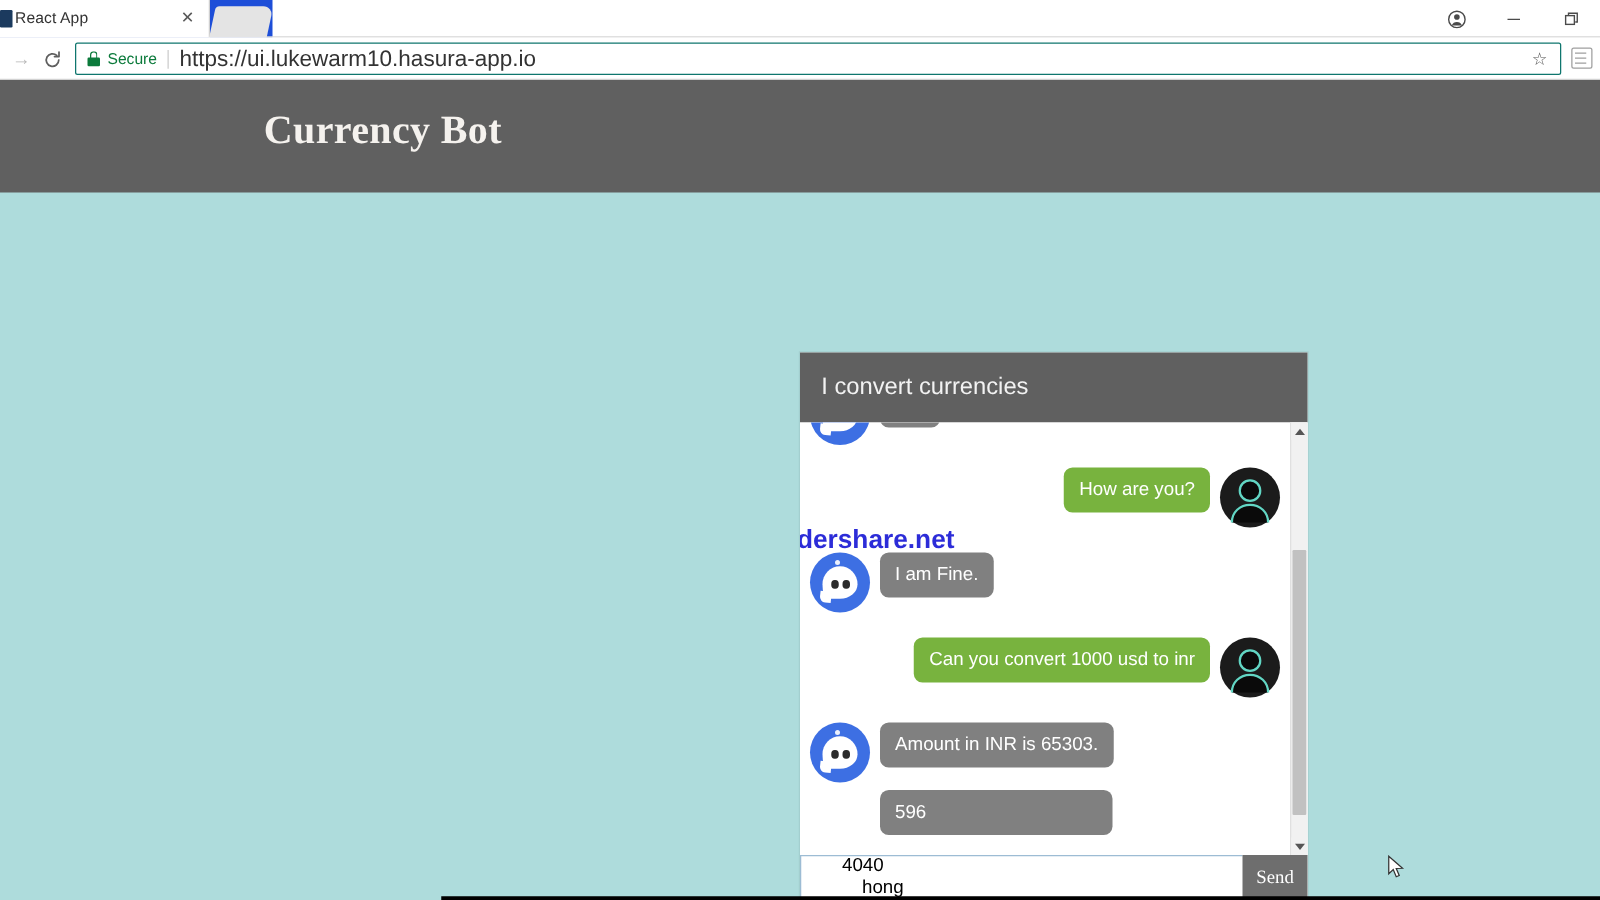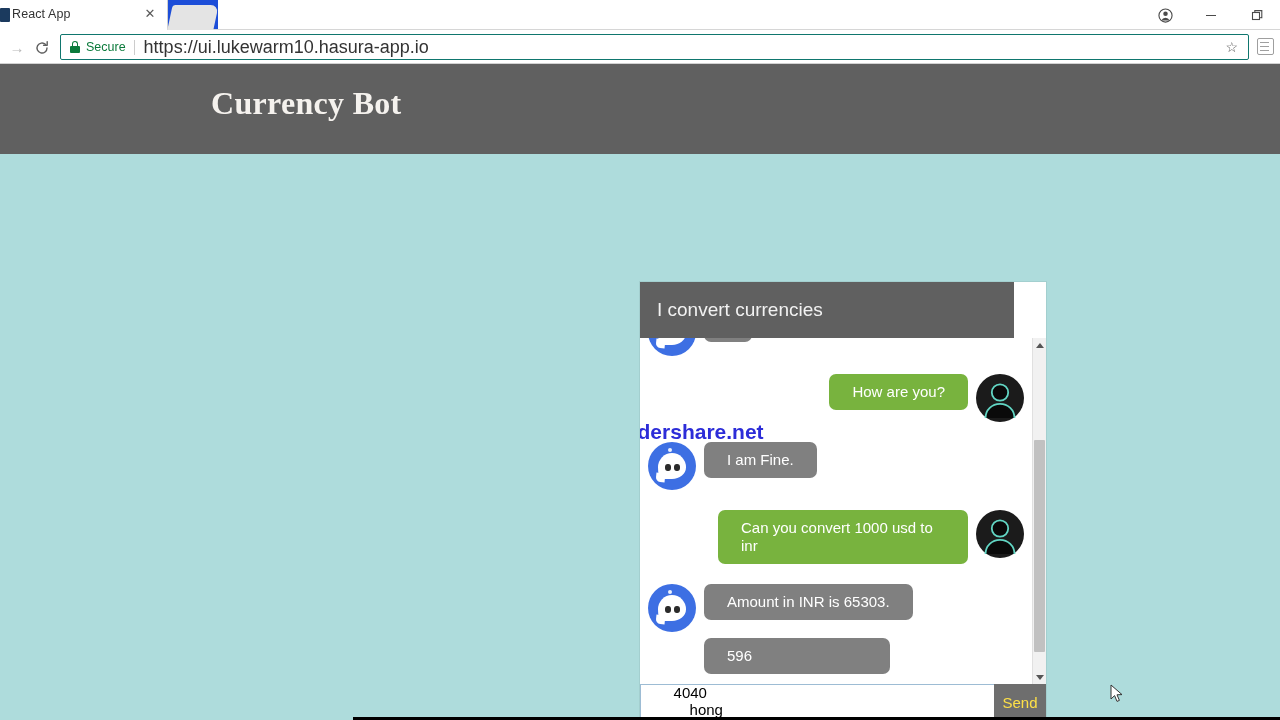--- a/index.html
+++ b/index.html
@@ -262,21 +262,21 @@
     left: 640px;
     top: 218px;
     width: 406px;
     height: 438px;
     background: #ffffff;
     box-shadow: 0 0 0 1px rgba(0,0,0,0.06);
   }
   .chat-header {
     position: absolute;
     top: 0; left: 0;
-    width: 374px;
+    width: 406px;
     height: 56px;
     background: #606060;
     display: flex;
     align-items: center;
   }
   .chat-header-title {
     margin-left: 17px;
     color: #f2f2f2;
     font-size: 19px;
     font-weight: normal;
@@ -354,21 +354,21 @@
   }
 
   .user-person {
     position: absolute;
     left: 0; top: 0;
     width: 48px; height: 48px;
   }
 
   .bubble {
     max-width: 250px;
-    padding: 9px 23px;
+    padding: 9px 12px;
     border-radius: 7px;
     font-size: 15px;
     line-height: 1.2;
     color: #ffffff;
     word-wrap: break-word;
     box-sizing: border-box;
   }
   .bubble.bot { background: #808080; }
   .bubble.user { background: #78b33e; }
 
@@ -471,24 +471,24 @@
     bottom: -3px;
     height: 3px;
     background-image: repeating-linear-gradient(135deg,
       #e33 0px, #e33 1px, transparent 1px, transparent 2px,
       #e33 2px, #e33 3px, transparent 3px, transparent 4px);
   }
   .send-btn {
     width: 52px;
     height: 36px;
     background: #6e6e6e;
-    color: #fde047;
+    color: #ffffff;
     font-size: 15px;
     border: none;
-    font-family: Liberation Sans, sans-serif;
+    font-family: Liberation Serif, serif;
     cursor: pointer;
     flex: none;
   }
 
   .bottom-rule {
     position: absolute;
     left: 353px;
     bottom: 0;
     width: 927px;
     height: 3px;

